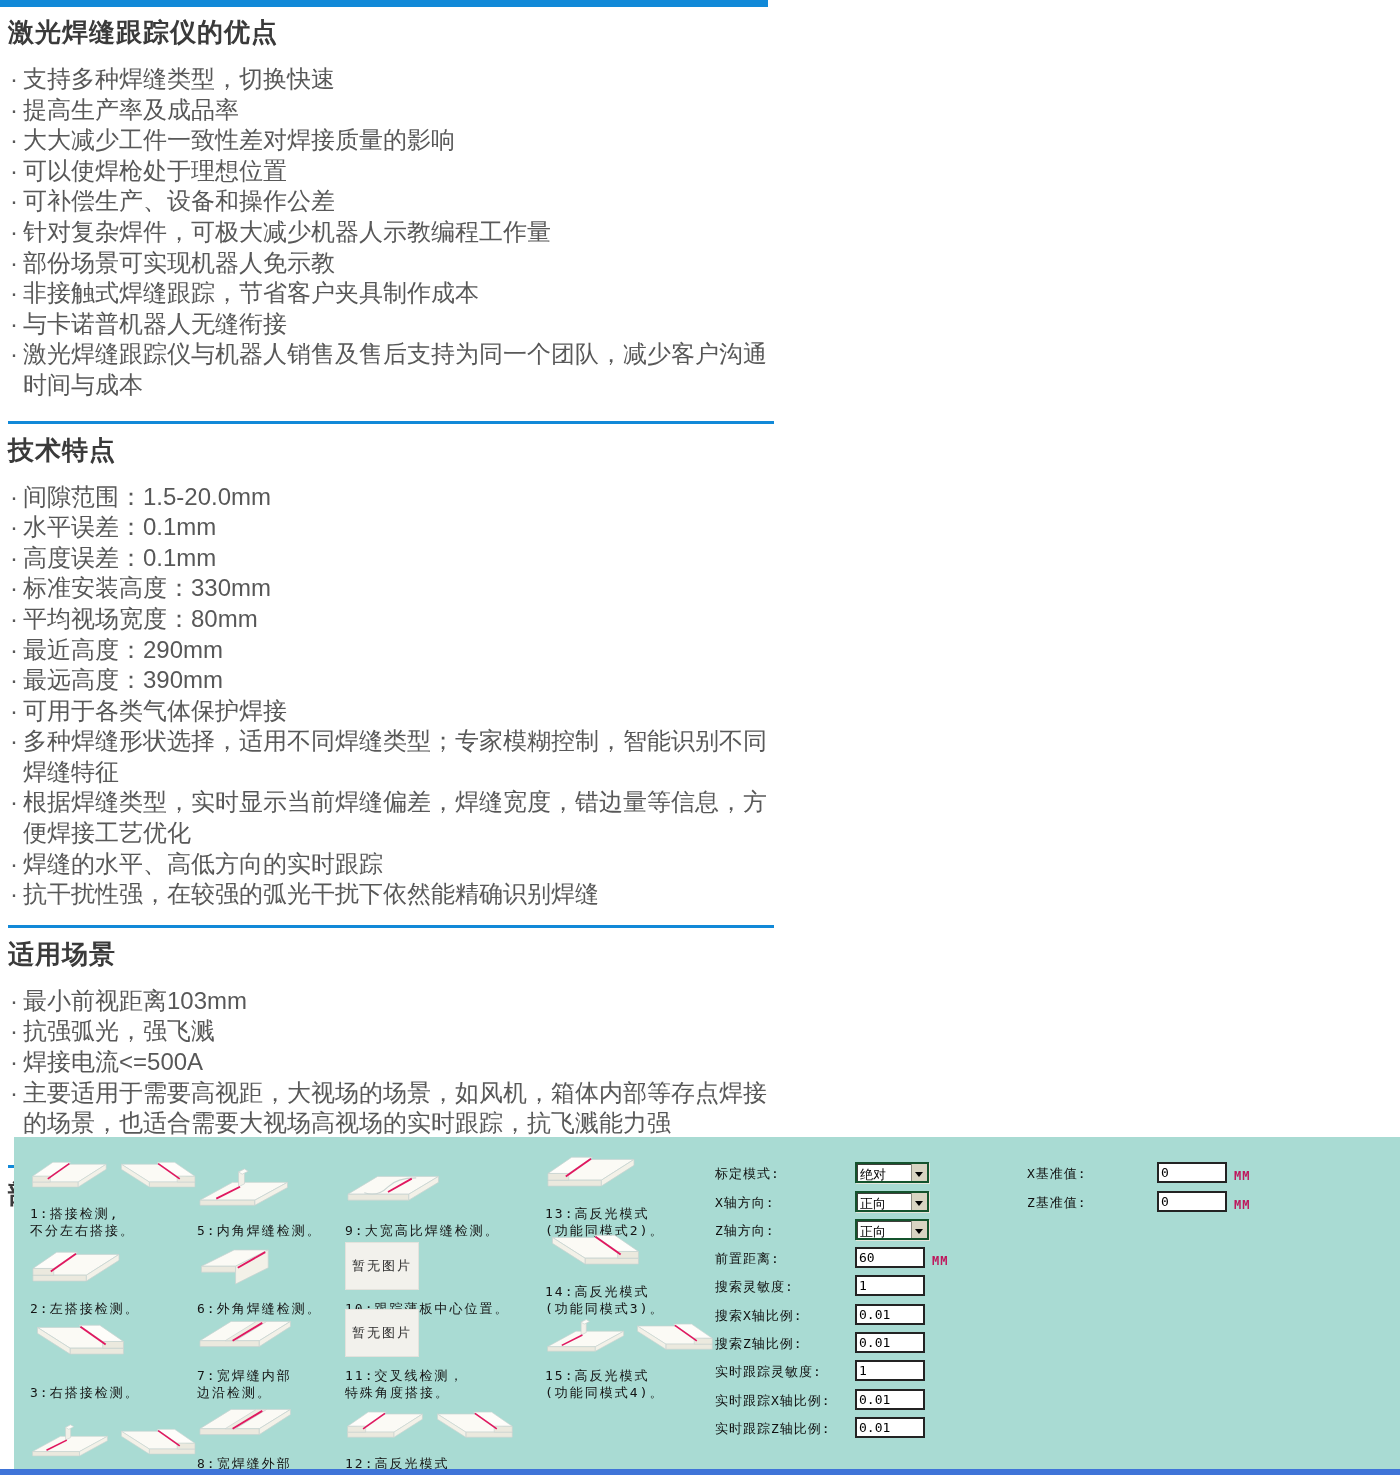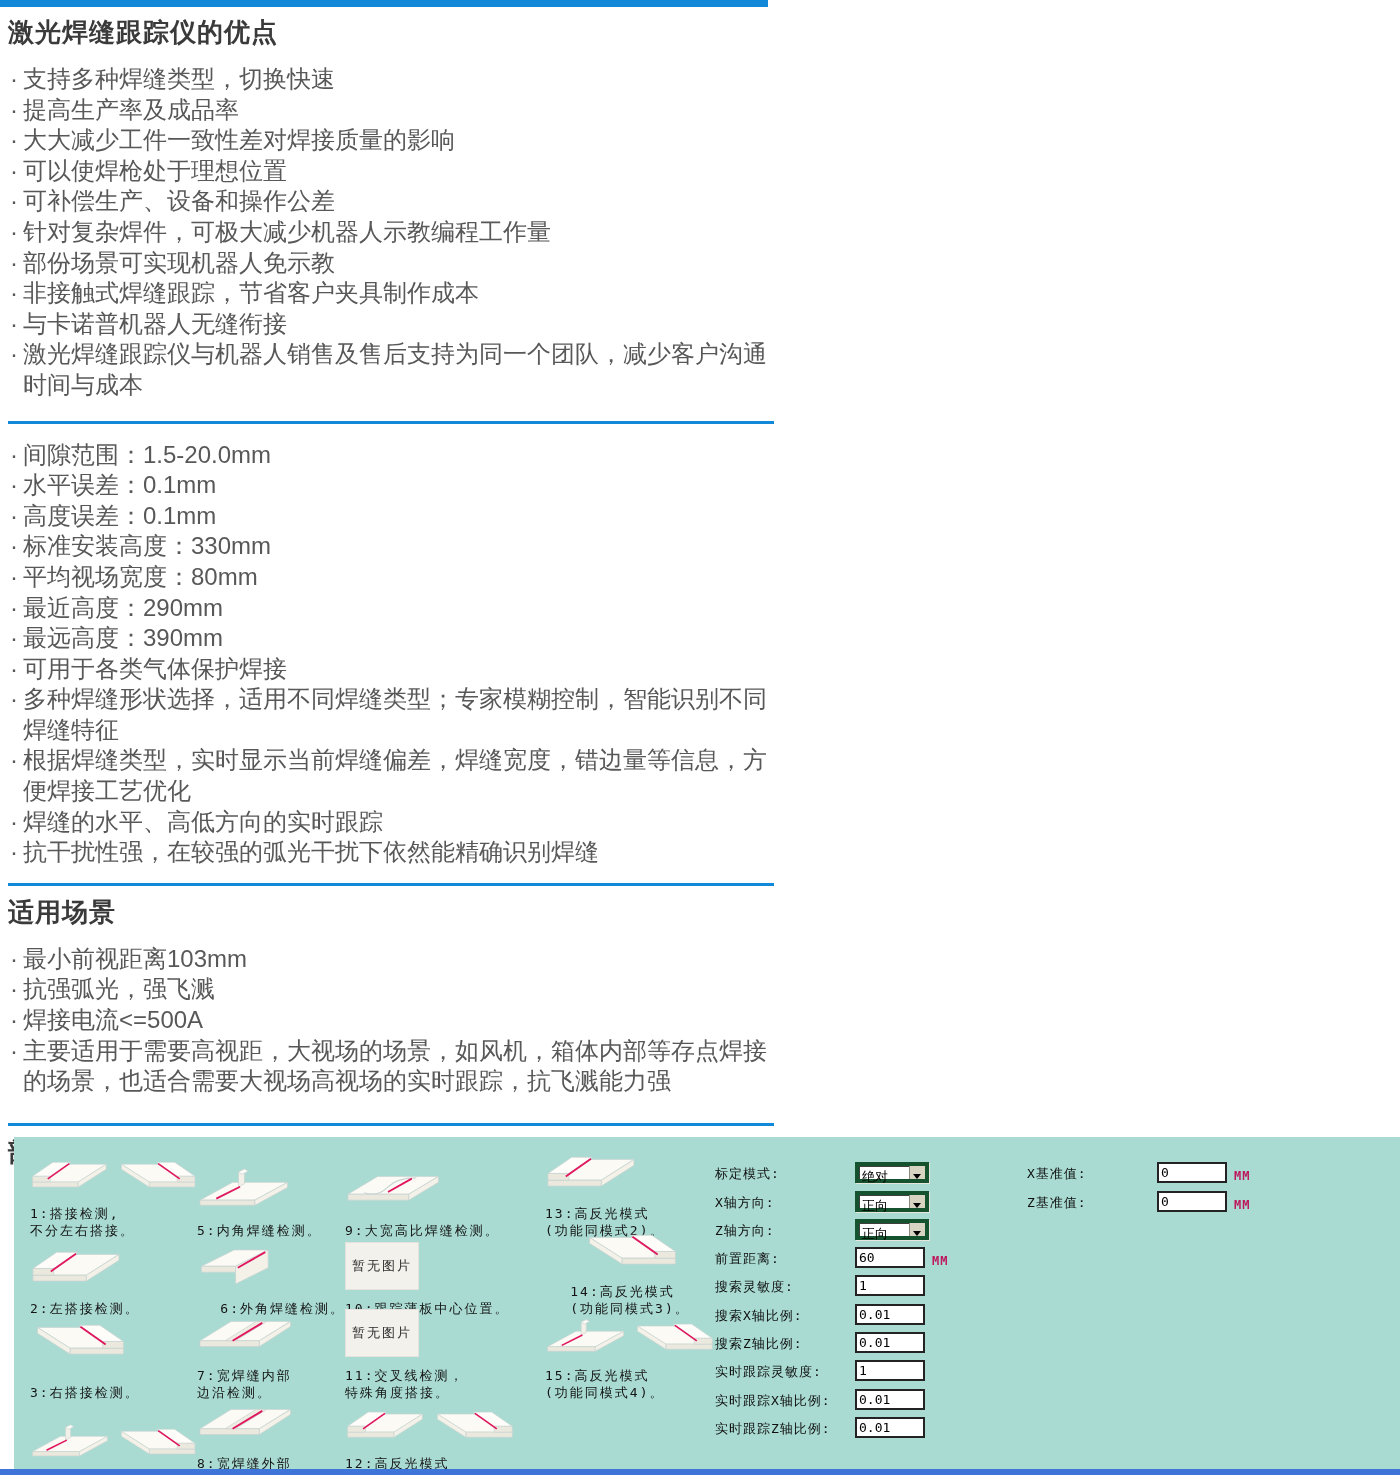--- a/index.html
+++ b/index.html
@@ -61,21 +61,21 @@
   #form-left{left:701px;}
   #form-right{left:1013px;}
   .form-row{height:28.3px;display:flex;align-items:flex-end;}
   .f-label{
     display:inline-block;font-size:13px;letter-spacing:1px;color:#101010;
   }
   #form-left .f-label{width:140px;}
   #form-right .f-label{width:130px;}
   .combo{
     width:74px;height:21px;background:#ffffff;display:flex;
-    border:4px solid #14532d;
+    border:2px solid #14532d;
     box-shadow:inset 1px 1px 0 #3f3f3b, 1px 1px 0 #e8e6dc;
   }
   .combo-val{flex:1;font-size:13px;padding:2px 0 0 3px;color:#000;}
   .combo-btn{
     width:16px;background:#d8d4c2;border-left:1px solid #8a8a80;
     position:relative;
   }
   .combo-btn::after{
     content:"";position:absolute;left:3px;top:8px;
     border:4px solid transparent;border-top:5px solid #000;
@@ -106,20 +106,21 @@
         <li>可以使焊枪处于理想位置</li>
         <li>可补偿生产、设备和操作公差</li>
         <li>针对复杂焊件，可极大减少机器人示教编程工作量</li>
         <li>部份场景可实现机器人免示教</li>
         <li>非接触式焊缝跟踪，节省客户夹具制作成本</li>
         <li>与卡诺普机器人无缝衔接</li>
         <li>激光焊缝跟踪仪与机器人销售及售后支持为同一个团队，减少客户沟通时间与成本</li>
       </ul>
 
     <div class="divider d1"></div>
+    <h1 class="section-title after-divider">技术特点</h1>
     <ul class="bullets" id="list-features">
         <li>间隙范围：1.5-20.0mm</li>
         <li>水平误差：0.1mm</li>
         <li>高度误差：0.1mm</li>
         <li>标准安装高度：330mm</li>
         <li>平均视场宽度：80mm</li>
         <li>最近高度：290mm</li>
         <li>最远高度：390mm</li>
         <li>可用于各类气体保护焊接</li>
         <li>多种焊缝形状选择，适用不同焊缝类型；专家模糊控制，智能识别不同焊缝特征</li>
@@ -224,21 +225,21 @@
               <polygon points="4,46 48,22 122,22 78,46" fill="#fbfaf5" stroke="#c9d4d1"></polygon>
               <polygon points="4,46 78,46 78,53 4,53" fill="#ebe9de" stroke="#c9d4d1"></polygon>
               <polygon points="78,46 122,22 122,29 78,53" fill="#f3f1e8" stroke="#c9d4d1"></polygon>
               <polygon points="56,8 64,4 64,24 56,28" fill="#f2f0e8" stroke="#c9d4d1"></polygon>
               <polygon points="56,8 64,4 69,7 61,11" fill="#fdfcf8" stroke="#c9d4d1"></polygon>
               <line x1="58" y1="28" x2="26" y2="44" stroke="#e0175f" stroke-width="2.5"></line>
             </svg>
           </div>
           <div class="weld-label">5:内角焊缝检测。</div>
         </div>
-        <div class="weld-item" style="grid-area: 2 / 2; text-align: right;">
+        <div class="weld-item" style="grid-area: 2 / 2;">
           <div class="weld-icons">
             <svg viewBox="0 0 130 62" style="height:46px">
               <polygon points="6,30 50,8 96,8 52,30" fill="#fbfaf5" stroke="#c9d4d1"></polygon>
               <polygon points="6,30 52,30 52,38 6,38" fill="#ebe9de" stroke="#c9d4d1"></polygon>
               <polygon points="52,30 96,8 96,32 52,54" fill="#f3f1e8" stroke="#c9d4d1"></polygon>
               <line x1="92" y1="11" x2="55" y2="32" stroke="#e0175f" stroke-width="2.5"></line>
             </svg>
           </div>
           <div class="weld-label">6:外角焊缝检测。</div>
         </div>
@@ -324,21 +325,21 @@
               <polygon points="4,42 76,42 76,50 4,50" fill="#ebe9de" stroke="#c9d4d1"></polygon>
               <polygon points="76,42 120,14 120,22 76,50" fill="#f3f1e8" stroke="#c9d4d1"></polygon>
               <polygon points="4,33 36,11 64,11 32,33" fill="#fefdfa" stroke="#c9d4d1"></polygon>
               <polygon points="4,33 32,33 32,42 4,42" fill="#ebe9de" stroke="#c9d4d1"></polygon>
               <line x1="62" y1="13" x2="28" y2="37" stroke="#e0175f" stroke-width="2.5"></line>
             </svg>
           </div>
           <div class="weld-label">13:高反光模式
 (功能同模式2)。</div>
         </div>
-        <div class="weld-item" style="grid-area: 2 / 4; align-items: center;">
+        <div class="weld-item" style="grid-area: 2 / 4;">
           <div class="weld-icons">
             <svg viewBox="0 0 130 62" style="height:46px">
               <g transform="translate(130,0) scale(-1,1)">
                 <polygon points="4,42 48,14 120,14 76,42" fill="#fbfaf5" stroke="#c9d4d1"></polygon>
                 <polygon points="4,42 76,42 76,50 4,50" fill="#ebe9de" stroke="#c9d4d1"></polygon>
                 <polygon points="76,42 120,14 120,22 76,50" fill="#f3f1e8" stroke="#c9d4d1"></polygon>
                 <polygon points="4,33 36,11 64,11 32,33" fill="#fefdfa" stroke="#c9d4d1"></polygon>
                 <polygon points="4,33 32,33 32,42 4,42" fill="#ebe9de" stroke="#c9d4d1"></polygon>
                 <line x1="62" y1="13" x2="28" y2="37" stroke="#e0175f" stroke-width="2.5"></line>
               </g>

